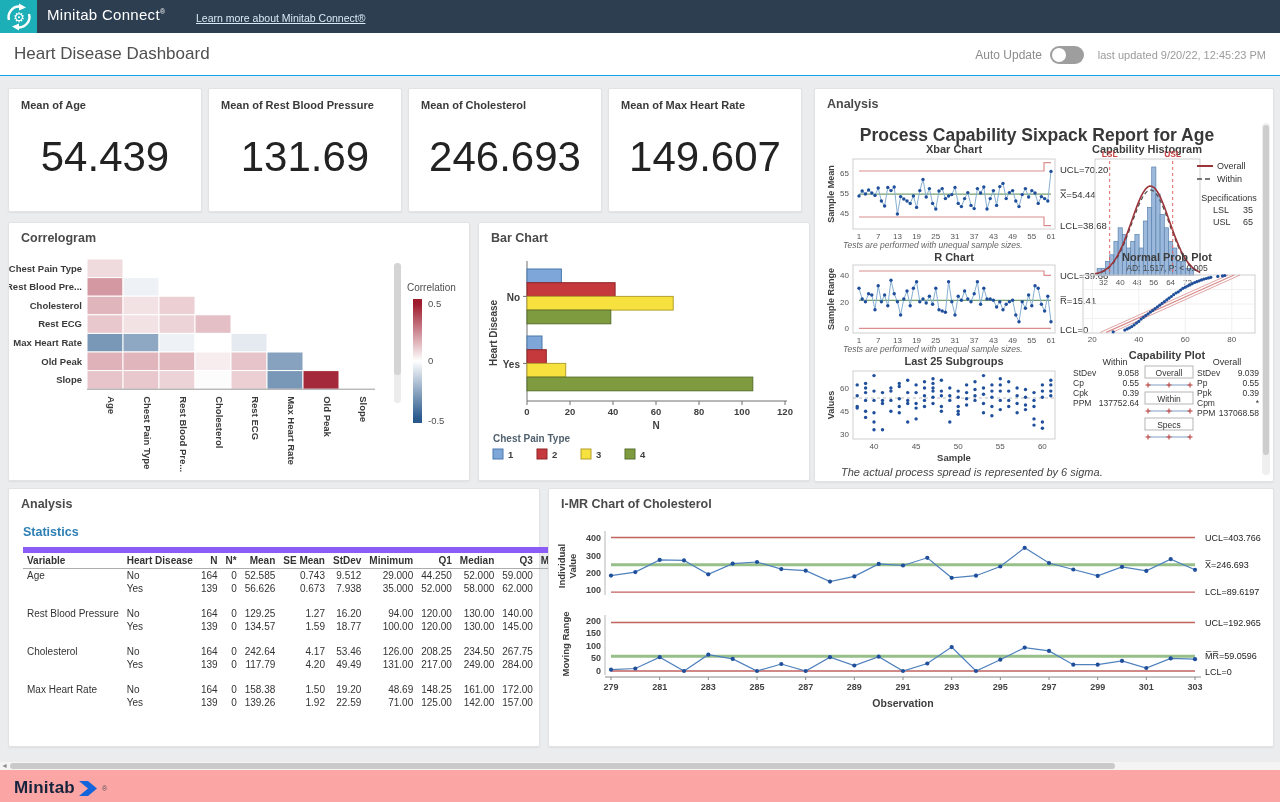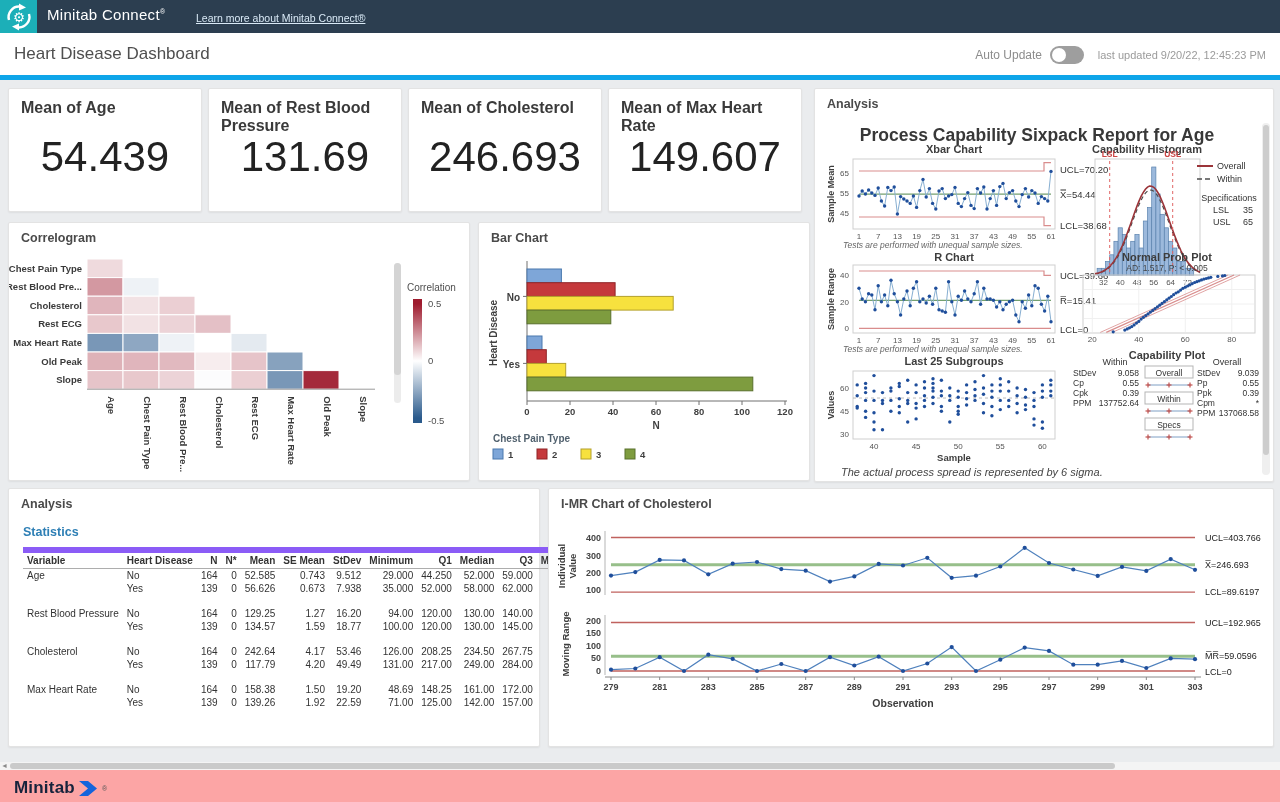--- a/index.html
+++ b/index.html
@@ -4,30 +4,30 @@
 <style>
   html,body{margin:0;padding:0;background:#eaecee;font-family:"Liberation Sans",sans-serif;}
   #app{position:relative;width:1280px;height:802px;background:#eaecee;overflow:hidden;}
   
   #topbar{position:absolute;left:0;top:0;width:1280px;height:33px;background:#2c3e50;}
   #logo{position:absolute;left:0;top:0;width:37px;height:33px;background:#1cafb8;display:flex;align-items:center;justify-content:center;}
   #brand{position:absolute;left:47px;top:6px;color:#fff;font-size:15px;font-weight:400;letter-spacing:.3px;}
   #brand sup{font-size:7px;}
   #learnmore{position:absolute;left:196px;top:12px;color:#d9e9f6;font-size:10.5px;text-decoration:underline;}
   
-  #pagehead{position:absolute;left:0;top:33px;width:1280px;height:42px;background:#fff;border-bottom:5px solid #0ea5e9;}
+  #pagehead{position:absolute;left:0;top:33px;width:1280px;height:42px;background:#fff;border-bottom:1px solid #0ea5e9;}
   #pagetitle{position:absolute;left:14px;top:11px;font-size:17px;color:#4f4f4f;}
   #autolabel{position:absolute;right:238px;top:15px;font-size:12px;color:#8c8c8c;}
   #toggle{position:absolute;right:196px;top:13px;width:34px;height:18px;border-radius:9px;background:#9e9e9e;cursor:pointer;}
   #toggle .knob{position:absolute;left:2px;top:2px;width:14px;height:14px;border-radius:50%;background:#fff;}
   #lastupd{position:absolute;right:14px;top:16px;font-size:11px;color:#9b9b9b;}
   
   .panel{position:absolute;background:#fff;border:1px solid #e3e3e3;box-shadow:0 1px 2px rgba(0,0,0,.06);border-radius:2px;}
   .ptitle{position:absolute;top:8px;left:12px;font-size:12.5px;font-weight:700;color:#4a4a4a;}
-  .card-title{position:absolute;top:10px;left:12px;font-size:16px;font-weight:700;color:#3a3a3a;}
+  .card-title{position:absolute;top:10px;left:12px;font-size:11px;font-weight:700;color:#3a3a3a;}
   .card-value{position:absolute;left:0;right:0;top:44px;text-align:center;font-size:42px;font-weight:300;color:#222;}
   svg{position:absolute;left:0;top:0;}
   svg text{font-family:"Liberation Sans",sans-serif;}
   
   #stats-section{position:absolute;left:14px;top:36px;font-size:12.5px;font-weight:700;color:#2e7fb5;}
   #stats-table{position:absolute;left:14px;top:58px;border-collapse:collapse;font-size:10px;color:#333;white-space:nowrap;}
   #stats-table th{border-top:6px solid #8b5cf6;border-bottom:1px solid #adadad;padding:2px 4px;font-weight:700;text-align:right;}
   #stats-table th.l{text-align:left;}
   #stats-table td{padding:1px 4px;text-align:right;}
   #stats-table td.l{text-align:left;}

